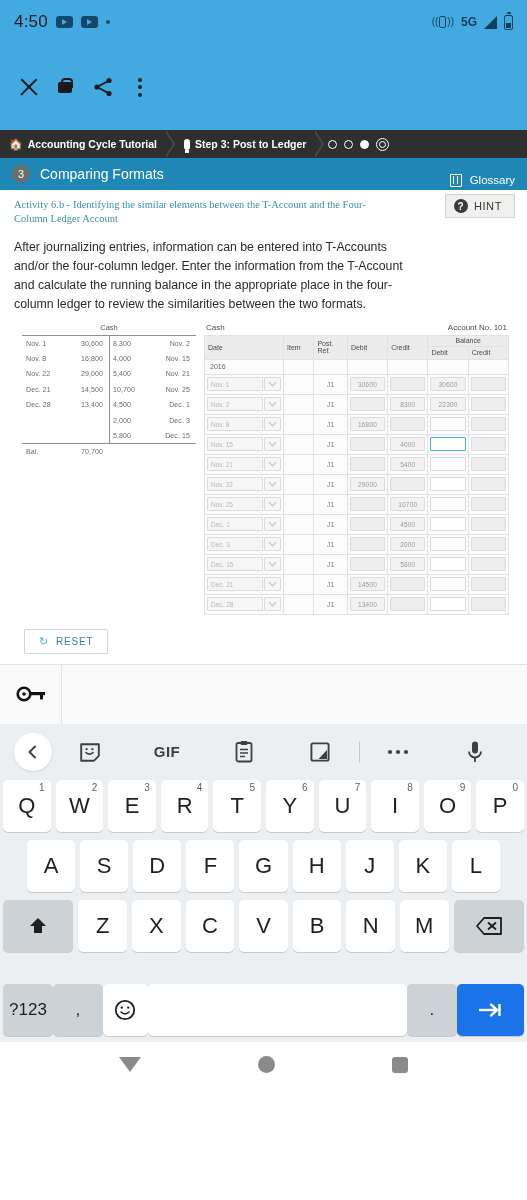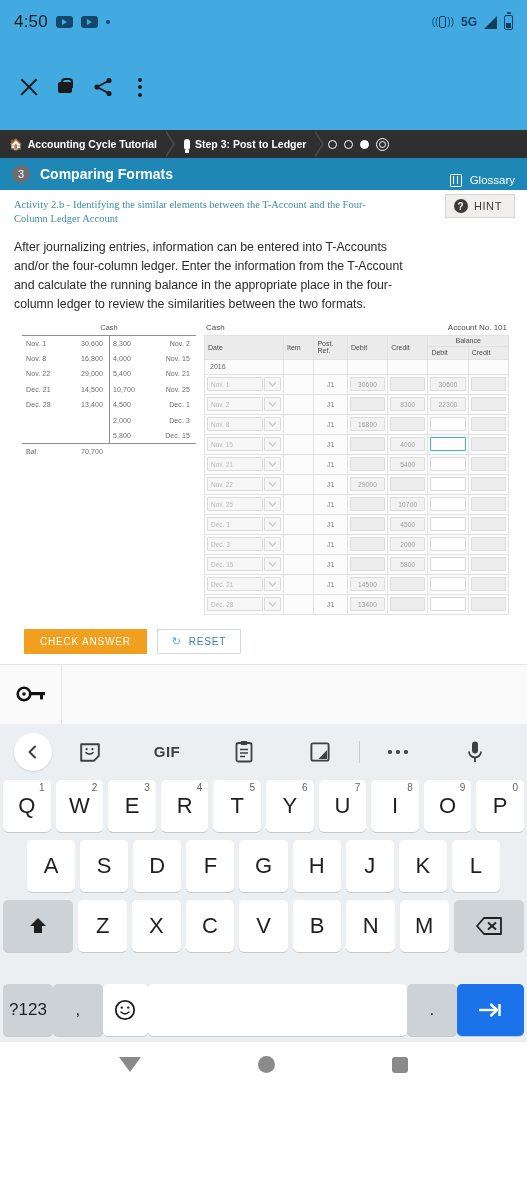--- a/index.html
+++ b/index.html
@@ -132,21 +132,21 @@
   
   .section-bar {
     height: 32px; background: #1E87B5; display: flex; align-items: center;
     padding: 0 12px; color: #ffffff;
   }
   .sec-num {
     width: 18px; height: 18px; border-radius: 50%; background: #6d6d6d;
     color: #ffffff; font-size: 11px; display: flex; align-items: center;
     justify-content: center; margin-right: 10px; flex: none;
   }
-  .sec-title { font-size: 14px; flex: 1; font-weight: bold; }
+  .sec-title { font-size: 14px; flex: 1; }
   .glossary { display: flex; align-items: center; gap: 8px; font-size: 11.5px; margin-top: 12px; }
   .book-icon {
     width: 12px; height: 13px; border: 1.4px solid #ffffff; border-radius: 1px;
     display: flex; justify-content: space-around; align-items: center; padding: 1.5px 1px;
   }
   .book-icon i { width: 1.4px; height: 100%; background: #ffffff; display: block; }
 
   
   .content { padding: 8px 14px 0 14px; position: relative; background: #fff; }
   .hint-btn {
@@ -368,21 +368,21 @@
       </span>
     <span>Glossary</span>
   </span>
 </div>
 
 <div class="content">
   <div class="hint-btn">
     <span class="hint-q">?</span>
     <span>HINT</span>
   </div>
-  <div class="activity-sub">Activity 2.b - Identifying the similar elements between the T-Account and the Four-Column Ledger Account</div>
+  <div class="activity-sub">Activity 6.b - Identifying the similar elements between the T-Account and the Four-Column Ledger Account</div>
   <div class="activity-body">After journalizing entries, information can be entered into T-Accounts and/or the four-column ledger. Enter the information from the T-Account and calculate the running balance in the appropriate place in the four-column ledger to review the similarities between the two formats.</div>
 
   <div class="work-area">
 
     <div class="taccount">
       <div class="t-title">Cash</div>
       <div class="t-grid">
         <div class="t-rows">
           <div class="t-col left" id="t-debit">
               <div class="t-row">
@@ -833,21 +833,20 @@
               <td>
                 <div class="amt-box empty"></div>
               </td>
             </tr>
           </tbody>
       </table>
     </div>
   </div>
 
   <div class="actions">
-    <button class="check-btn">CHECK ANSWER</button>
     <button class="reset-btn">
       <span class="reset-icon">↻</span>
       <span>RESET</span>
     </button>
   </div>
 </div>
 
 <div class="panel-gap"></div>
 <div class="key-row-area">
   <div class="key-glyph-wrap">

